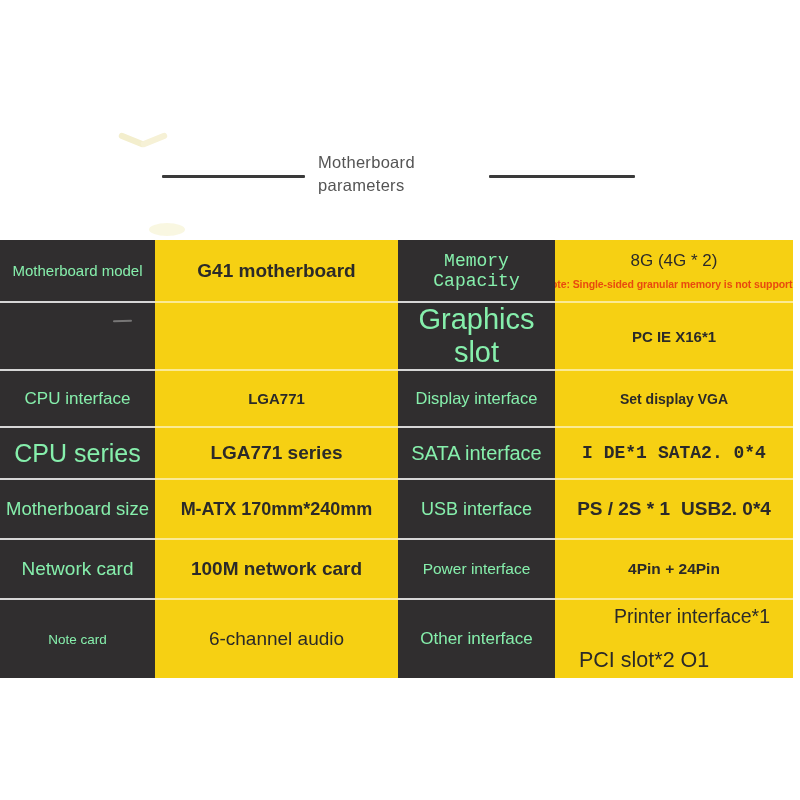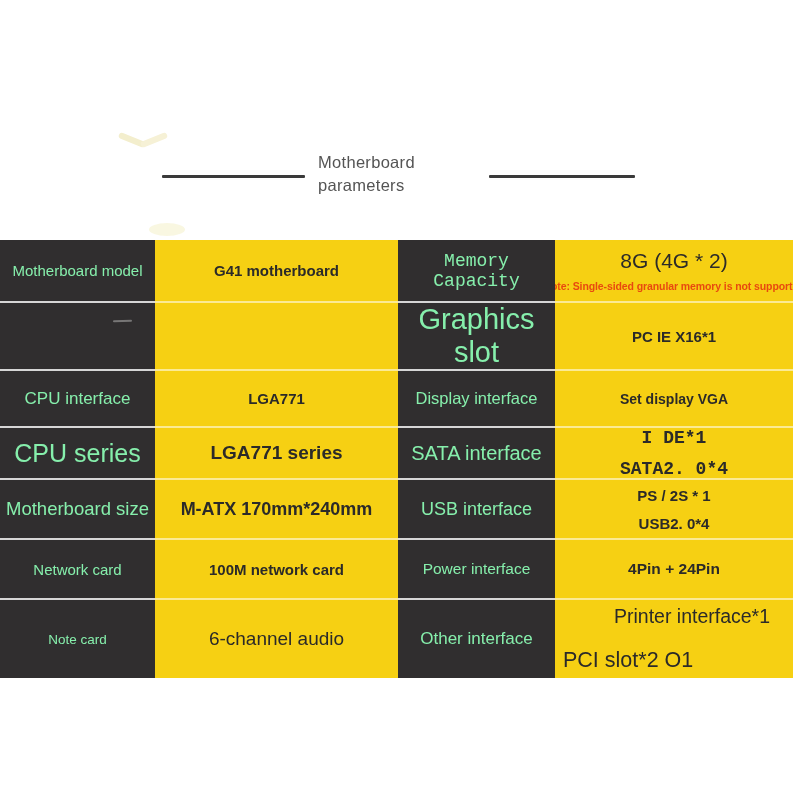--- a/index.html
+++ b/index.html
@@ -36,32 +36,32 @@
     display:flex;flex-direction:column;align-items:center;justify-content:center;
     text-align:center;overflow:hidden;
   }
   .c-dark{background:#302E2F;color:#86efac;}
   .c-yellow{background:#F6D013;color:#2B2A29;}
   .c-dark.sep{border-top:2px solid #d6d6d6;}
   .c-yellow.sep{border-top:2px solid rgba(255,255,255,.55);}
 
   
   .fs105{font-size:10.5px;letter-spacing:-.1px;white-space:nowrap;}
-  .fs135{font-size:13.5px;} .fs14{font-size:14px;} .fs145{font-size:15px;}
+  .fs135{font-size:13.5px;} .fs14{font-size:14px;} .fs145{font-size:19px;}
   .fs15{font-size:15px;} .fs155{font-size:15.5px;} .fs16{font-size:18px;font-family:Liberation Mono, monospace;}
   .fs165{font-size:16.5px;} .fs17{font-size:17px;} .fs18{font-size:18px;}
   .fs185{font-size:18.5px;} .fs19{font-size:19px;} .fs195{font-size:19.5px;}
-  .fs20{font-size:20px;} .fs21{font-size:21px;} .fs215{font-size:21.5px;}
+  .fs20{font-size:20px;} .fs21{font-size:17px;} .fs215{font-size:21.5px;}
   .fs23{font-size:29px;} .fs25{font-size:25px;}
   .w500{font-weight:500;} .w600{font-weight:600;} .w700{font-weight:700;}
   .note{color:#E8490F;font-weight:700;margin-top:7px;}
-  .stack{display:flex;flex-direction:column;gap:11px;align-items:center;}
+  .stack{display:flex;flex-direction:row;gap:11px;align-items:center;}
   .stack-tight{display:flex;flex-direction:column;gap:20px;width:100%;}
   .shift-right{transform:translateX(18px);}
-  .flush-left{align-self:flex-start;text-align:left;padding-left:8px;}
+  .flush-left{align-self:flex-start;text-align:left;padding-left:24px;}
 
   .dash{position:absolute;left:113px;top:17px;width:19px;height:2px;
     background:#8f8f8f;opacity:.75;border-radius:1px;transform:rotate(-2deg);}
 </style>
 </head>
 <body>
 
 <div class="screen">
 
   <div class="chevron">

